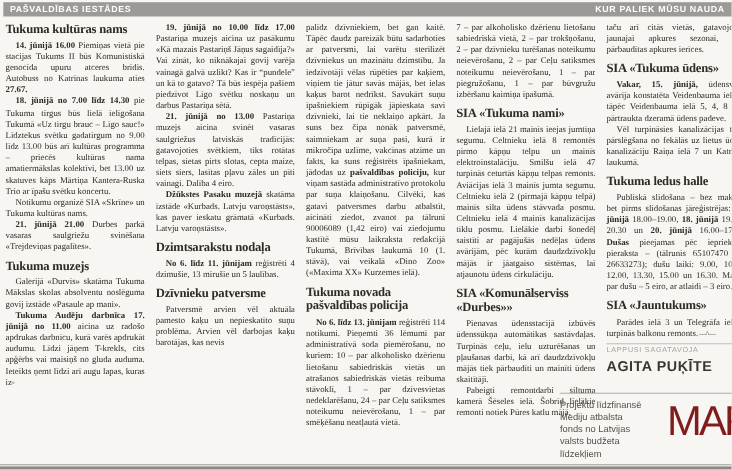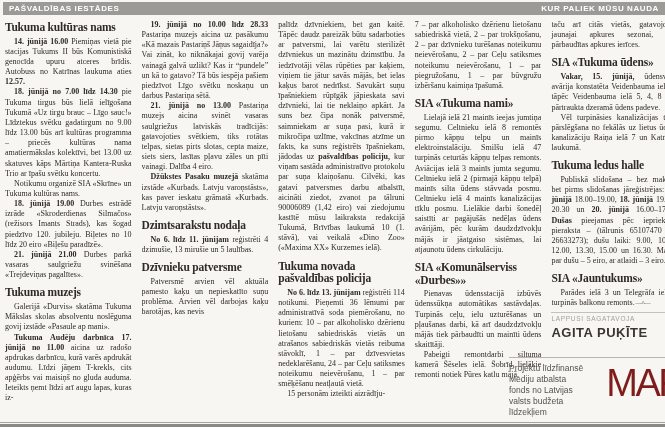--- a/index.html
+++ b/index.html
@@ -45,43 +45,41 @@
 
   <div id="bar">
     <span>PAŠVALDĪBAS IESTĀDES</span>
     <span>KUR PALIEK MŪSU NAUDA</span>
   </div>
   <div id="bar-cap"></div>
 
   <div id="cols">
       <div class="col">
         <h2 class="hd">Tukuma kultūras nams</h2>
-        <p class="pg"><b>14. jūnijā 16.00</b> Piemiņas vietā pie stacijas Tukums II būs Komunistiskā genocīda upuru atceres brīdis. Autobuss no Katrīnas laukuma aties <b>12.57.</b></p>
+        <p class="pg"><b>14. jūnijā 16.00</b> Piemiņas vietā pie stacijas Tukums II būs Komunistiskā genocīda upuru atceres brīdis. Autobuss no Katrīnas laukuma aties <b>27.67.</b></p>
         <p class="pg"><b>18. jūnijā no 7.00 līdz 14.30</b> pie Tukuma tirgus būs lielā ielīgošana Tukumā «Uz tirgu brauc – Līgo sauc!» Līdztekus svētku gadatirgum no 9.00 līdz 13.00 būs arī kultūras programma – priecēs kultūras nama amatiermākslas kolektīvi, bet 13.00 uz skatuves kāps Mārtiņa Kantera-Ruska Trio ar īpašu svētku koncertu.</p>
         <p class="pg">Notikumu organizē SIA «Skrīne» un Tukuma kultūras nams.</p>
-        <p class="pg"><b>18. jūnijā 19.00</b> Durbes estrādē izrāde «Skroderdienas Silmačos» (režisors Imants Strads), kas šogad piedzīvo 120. jubileju. Biļetes no 10 līdz 20 eiro «Biļešu paradīzē».</p>
         <p class="pg"><b>21. jūnijā 21.00</b> Durbes parkā vasaras saulgriežu svinēšana «Trejdeviņas pagalītes».</p>
         <h2 class="hd">Tukuma muzejs</h2>
         <p class="pg">Galerijā «Durvis» skatāma Tukuma Mākslas skolas absolventu noslēguma govij izstāde «Pasaule ap mani».</p>
         <p class="pg"><b>Tukuma Audēju darbnīca 17. jūnijā no 11.00</b> aicina uz radošo apdrukas darbnīcu, kurā varēs apdrukāt audumu. Līdzi jāņem T-krekls, cits apģērbs vai maisiņš no gluda auduma. Ieteikts ņemt līdzi arī augu lapas, kuras iz-</p>
       </div>
       <div class="col">
-        <p class="pg"><b>19. jūnijā no 10.00 līdz 28.33</b> Pastariņa muzejs aicina uz pasākumu «Kā mazais Pastariņš Jāņus sagaidīja?» Vai zināt, ko niknākajai govij varēja vainagā galvā uzlikt? Kas ir “pundele” un kā to gatavo? Tā būs iespēja pašiem piedzīvot Līgo svētku noskaņu un darbus Pastariņa sētā.</p>
+        <p class="pg"><b>19. jūnijā no 10.00 līdz 17.00</b> Pastariņa muzejs aicina uz pasākumu «Kā mazais Pastariņš Jāņus sagaidīja?» Vai zināt, ko niknākajai govij varēja vainagā galvā uzlikt? Kas ir “pundele” un kā to gatavo? Tā būs iespēja pašiem piedzīvot Līgo svētku noskaņu un darbus Pastariņa sētā.</p>
         <p class="pg"><b>21. jūnijā no 13.00</b> Pastariņa muzejs aicina svinēt vasaras saulgriežus latviskās tradīcijās: gatavojoties svētkiem, tiks rotātas telpas, sietas pirts slotas, cepta maize, siets siers, lasītas pļavu zāles un pīti vainagi. Dalība 4 eiro.</p>
         <p class="pg"><b>Džūkstes Pasaku muzejā</b> skatāma izstāde «Kurbads. Latvju varoņstāsts», kas paver ieskatu grāmatā «Kurbads. Latvju varoņstāsts».</p>
         <h2 class="hd">Dzimtsarakstu nodaļa</h2>
         <p class="pg"><b>No 6. līdz 11. jūnijam</b> reģistrēti 4 dzimušie, 13 mirušie un 5 laulības.</p>
         <h2 class="hd">Dzīvnieku patversme</h2>
         <p class="pg">Patversmē arvien vēl aktuāla pamesto kaķu un nepieskatīto suņu problēma. Arvien vēl darbojas kaķu barotājas, kas nevis</p>
       </div>
       <div class="col">
         <p class="pg ni">palīdz dzīvniekiem, bet gan kaitē. Tāpēc daudz pareizāk būtu sadarboties ar patversmi, lai varētu sterilizēt dzīvniekus un mazinātu dzimstību. Ja iedzīvotāji vēlas rūpēties par kaķiem, viņiem tie jātur savās mājās, bet ielas kaķus barot nedrīkst. Savukārt suņu īpašniekiem rūpīgāk jāpieskata savi dzīvnieki, lai tie neklaiņo apkārt. Ja suns bez čipa nonāk patversmē, saimniekam ar suņa pasi, kurā ir mikročipa uzlīme, vakcīnas atzīme un fakts, ka suns reģistrēts īpašniekam, jādodas uz <b>pašvaldības policiju,</b> kur viņam sastāda administratīvo protokolu par suņa klaiņošanu. Cilvēki, kas gatavi patversmes darbu atbalstīt, aicināti ziedot, zvanot pa tālruni 90006089 (1,42 eiro) vai ziedojumu kastītē mūsu laikraksta redakcijā Tukumā, Brīvības laukumā 10 (1. stāvā), vai veikalā «Dino Zoo» («Maxima XX» Kurzemes ielā).</p>
         <h2 class="hd">Tukuma novada pašvaldības policija</h2>
         <p class="pg"><b>No 6. līdz 13. jūnijam</b> reģistrēti 114 notikumi. Pieņemti 36 lēmumi par administratīvā soda piemērošanu, no kuriem: 10 – par alkoholisko dzērienu lietošanu sabiedriskās vietās un atrašanos sabiedriskās vietās reibuma stāvoklī, 1 – par dzīvesvietas nedeklarēšanu, 24 – par Ceļu satiksmes noteikumu neievērošanu, 1 – par smēķēšanu neatļautā vietā.</p>
-        <p class="pg">15 personām izteikti aizrādīju-</p>
       </div>
       <div class="col">
         <p class="pg ni">7 – par alkoholisko dzērienu lietošanu sabiedriskā vietā, 2 – par trokšņošanu, 2 – par dzīvnieku turēšanas noteikumu neievērošanu, 2 – par Ceļu satiksmes noteikumu neievērošanu, 1 – par piegružošanu, 1 – par būvgružu izbēršanu kaimiņa īpašumā.</p>
         <h2 class="hd">SIA «Tukuma nami»</h2>
         <p class="pg">Lielajā ielā 21 mainīs ieejas jumtiņa segumu. Celtnieku ielā 8 remontēs pirmo kāpņu telpu un mainīs elektroinstalāciju. Smilšu ielā 47 turpinās ceturtās kāpņu telpas remonts. Aviācijas ielā 3 mainīs jumta segumu. Celtnieku ielā 2 (pirmajā kāpņu telpā) mainīs silta ūdens stāvvada posmu. Celtnieku ielā 4 mainīs kanalizācijas tīklu posmu. Lielākie darbi šonedēļ saistīti ar pagājušās nedēļas ūdens avārijām, pēc kurām daudzdzīvokļu mājās ir jāatgaiso sistēmas, lai atjaunotu ūdens cirkulāciju.</p>
         <h2 class="hd">SIA «Komunālserviss «Durbes»»</h2>
         <p class="pg">Pienavas ūdensstacijā izbūvēs ūdenssūkņa automātikas sastāvdaļas. Turpinās ceļu, ielu uzturēšanas un pļaušanas darbi, kā arī daudzdzīvokļu mājās tiek pārbaudīti un mainīti ūdens skaitītāji.</p>
         <p class="pg">Pabeigti remontdarbi siltuma kamerā Šēseles ielā. Šobrīd lielākie remonti notiek Pūres katlu mājā,</p>
       </div>
       <div class="col">

